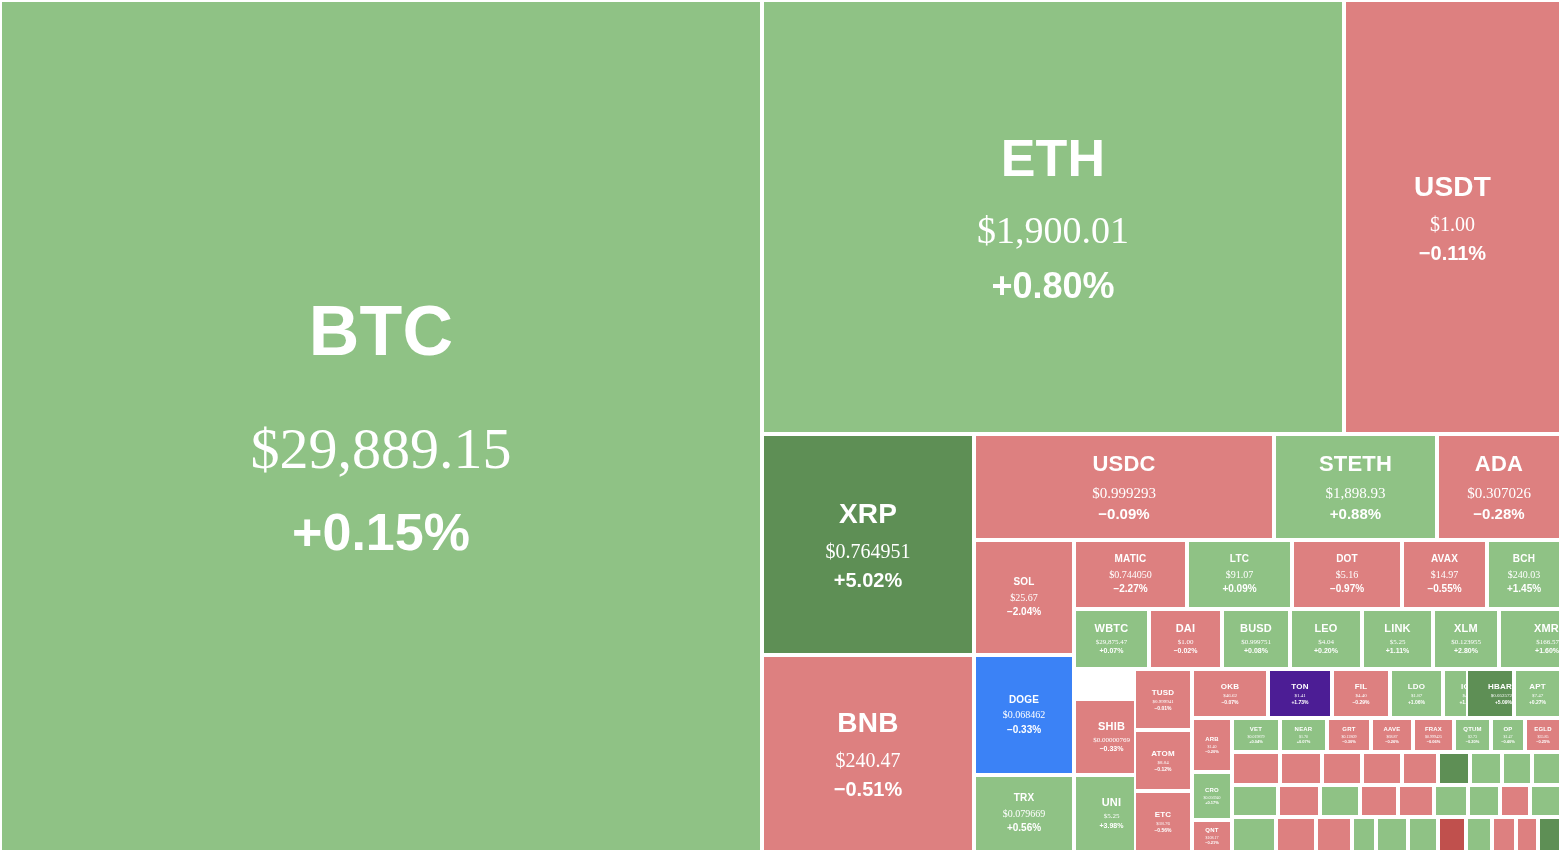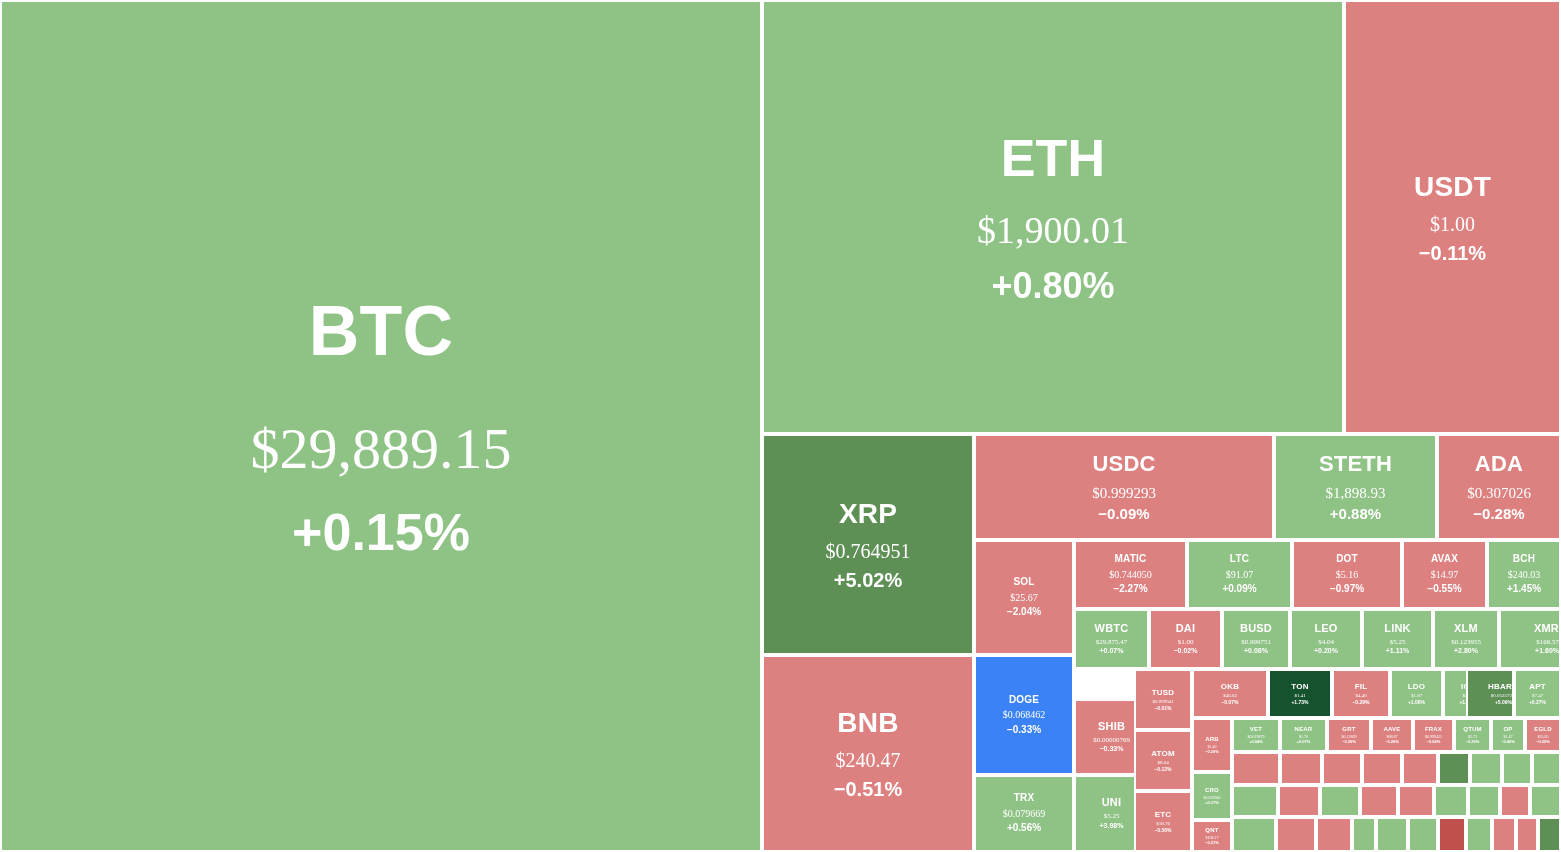--- a/index.html
+++ b/index.html
@@ -207,21 +207,21 @@
     <div class="tile sz-xxs" style="left: 1134px; top: 791px; width: 58px; height: 61px; background-color: rgb(221, 128, 128);">
       <div class="tk">ETC</div>
       <div class="pr">$18.76</div>
       <div class="ch">−0.56%</div>
     </div>
     <div class="tile sz-xxs" style="left: 1192px; top: 669px; width: 76px; height: 49px; background-color: rgb(221, 128, 128);">
       <div class="tk">OKB</div>
       <div class="pr">$46.62</div>
       <div class="ch">−0.07%</div>
     </div>
-    <div class="tile sz-xxs" style="left: 1268px; top: 669px; width: 64px; height: 49px; background-color: #14532d;">
+    <div class="tile sz-xxs" style="left: 1268px; top: 669px; width: 64px; height: 49px; background-color: #4c1d95;">
       <div class="tk">TON</div>
       <div class="pr">$1.41</div>
       <div class="ch">+1.73%</div>
     </div>
     <div class="tile sz-xxs" style="left: 1332px; top: 669px; width: 58px; height: 49px; background-color: rgb(221, 128, 128);">
       <div class="tk">FIL</div>
       <div class="pr">$4.40</div>
       <div class="ch">−0.29%</div>
     </div>
     <div class="tile sz-xxs" style="left: 1390px; top: 669px; width: 53px; height: 49px; background-color: rgb(143, 194, 133);">

